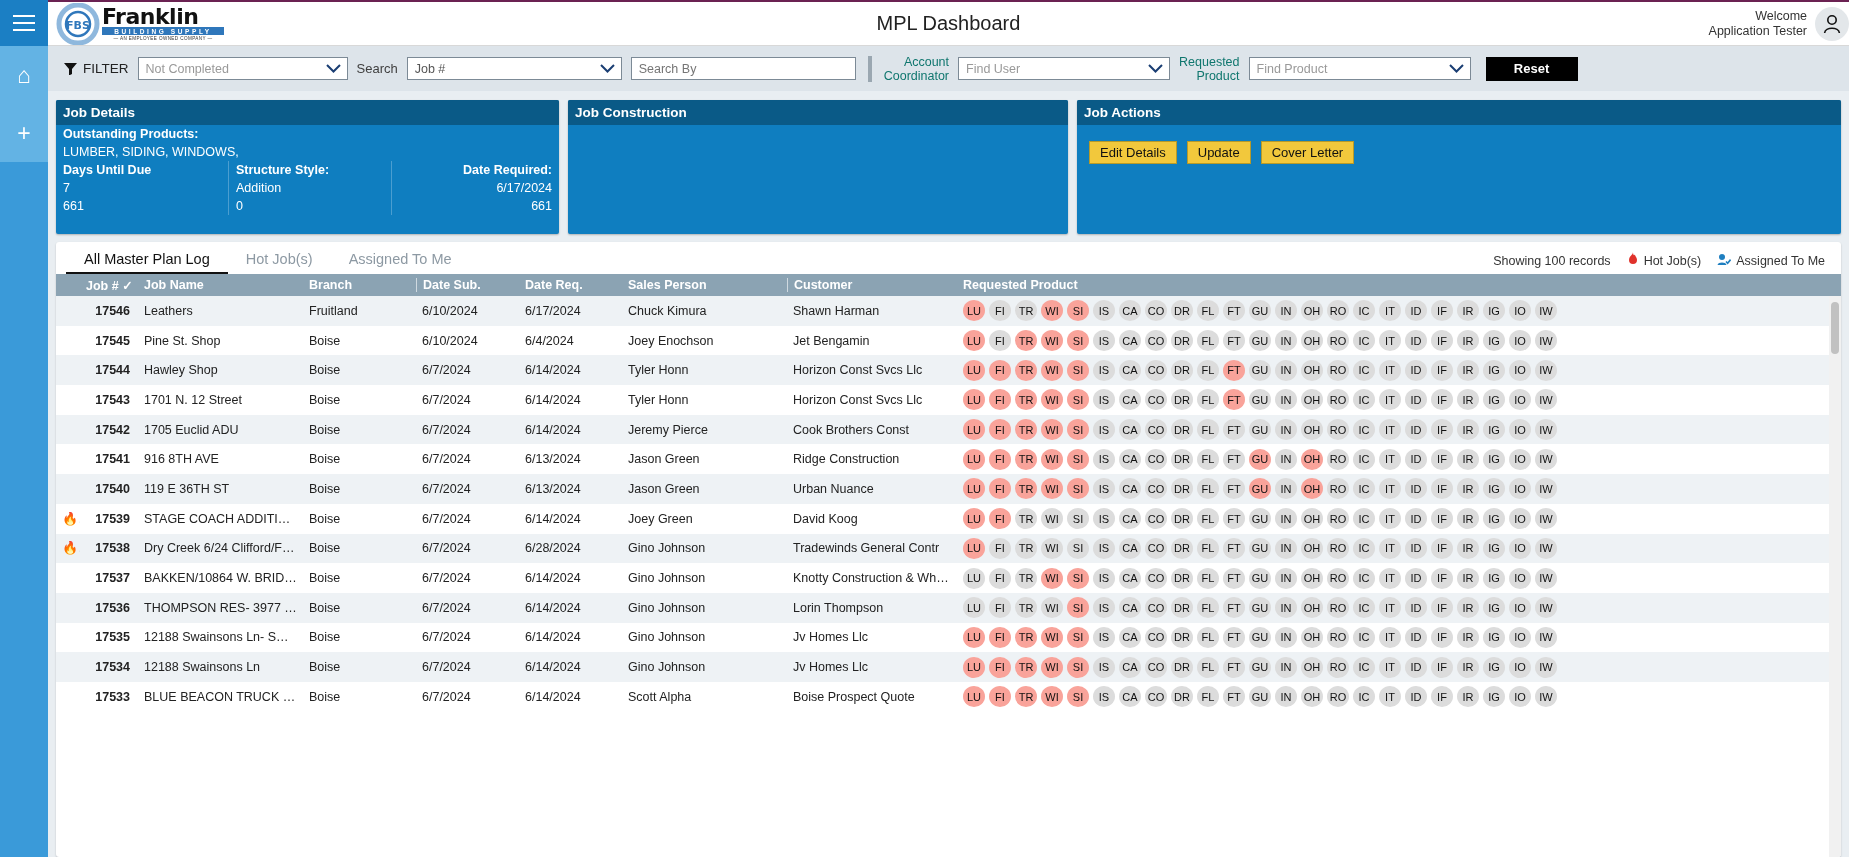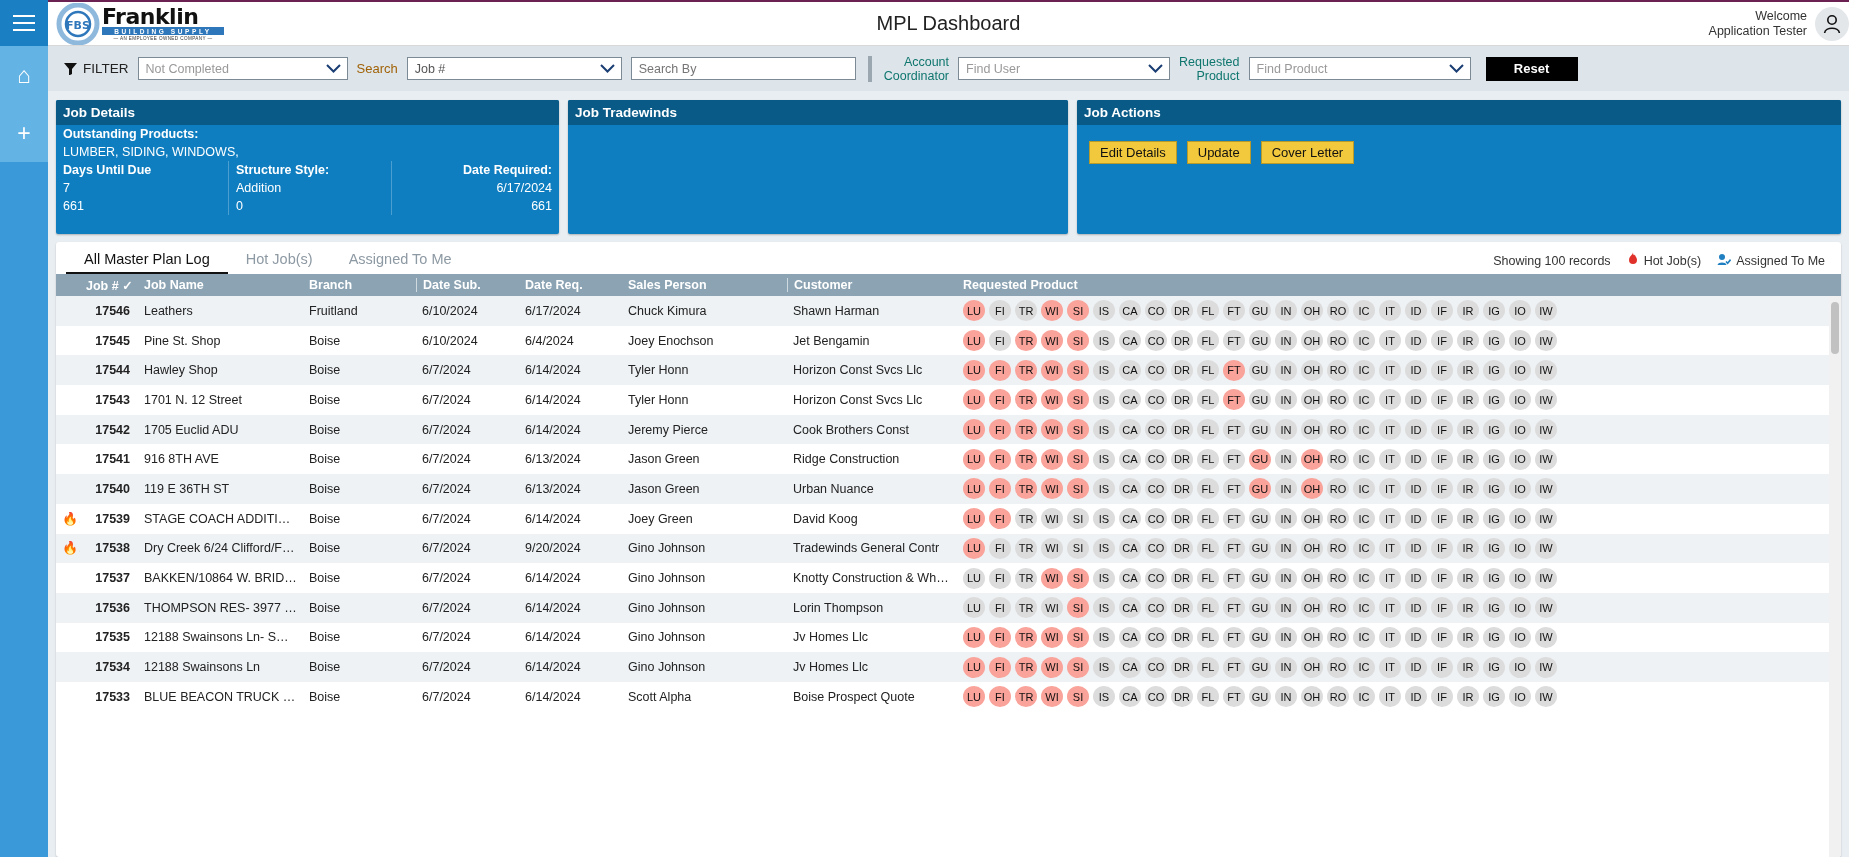--- a/index.html
+++ b/index.html
@@ -38,21 +38,21 @@
   .welcome-txt { text-align: right; font-size: 12.5px; color: #333; line-height: 15px; }
   .avatar { width: 34px; height: 34px; border-radius: 50%; background: #e3e7ea; display: flex; align-items: center; justify-content: center; cursor: pointer; }
 
   
   .filterbar { height: 45px; background: #dde4ea; display: flex; align-items: center; padding: 0 12px 0 16px; gap: 9px; flex: 0 0 45px; }
   .filter-lbl { display: flex; align-items: center; gap: 6px; font-size: 13.5px; color: #222; }
   .sel-box { position: relative; height: 23px; background: #fff; border: 1px solid #7c8a96; display: flex; align-items: center; padding: 0 24px 0 7px; font-size: 12.5px; color: #999; cursor: pointer; }
   .sel-box.w1 { width: 210px; } .sel-box.w2 { width: 215px; } .sel-box.w3 { width: 212px; } .sel-box.w4 { width: 222px; }
   .sel-box .cv { position: absolute; right: 6px; top: 50%; transform: translateY(-50%); }
   .txt-box { height: 23px; background: #fff; border: 1px solid #7c8a96; display: flex; align-items: center; padding: 0 7px; font-size: 12.5px; color: #737373; width: 225px; cursor: text; }
-  .lbl-sm { font-size: 13px; color: #a16207; }
+  .lbl-sm { font-size: 13px; color: #404040; }
   .lbl-2l { font-size: 12.5px; color: #0f766e; line-height: 14px; text-align: right; }
   .divider-v { width: 4px; height: 26px; background: #9aa7b1; margin: 0 3px; }
   .reset-btn { background: #000; color: #fff; font-size: 13px; font-weight: bold; height: 24px; width: 92px; display: flex; align-items: center; justify-content: center; border: none; cursor: pointer; margin-left: 6px; }
 
   
   .cards { display: flex; gap: 9px; padding: 9px 8px 0 8px; }
   .card { background: #0f7ec0; border-radius: 2px; box-shadow: 0 1px 2px rgba(0,0,0,.25); overflow: hidden; }
   .card-hd { background: #0a5a87; color: #fff; font-size: 13.5px; font-weight: bold; padding: 5px 7px; }
   .card-body { color: #fff; }
   .card1 { width: 503px; height: 134px; }
@@ -236,21 +236,21 @@
           </div>
           <div class="jd-row">
             <div class="jd-c c1">661</div>
             <div class="jd-c c2 jd-sep">0</div>
             <div class="jd-c c3 jd-sep">661</div>
           </div>
         </div>
       </div>
 
       <div class="card card2">
-        <div class="card-hd">Job Tradewinds</div>
+        <div class="card-hd">Job Construction</div>
       </div>
 
       <div class="card card3">
         <div class="card-hd">Job Actions</div>
         <div class="actions">
           <button class="ybtn">Edit Details</button>
           <button class="ybtn">Update</button>
           <button class="ybtn">Cover Letter</button>
         </div>
       </div>
@@ -598,21 +598,21 @@
                 <span class="bdg">IW</span>
               </div>
             </div>
           </div>
           <div class="trow alt">
             <div class="td c-flag"><span class="flame">🔥</span></div>
             <div class="td c-job job">17538</div>
             <div class="td c-name">Dry Creek 6/24 Clifford/Fran...</div>
             <div class="td c-br">Boise</div>
             <div class="td c-ds">6/7/2024</div>
-            <div class="td c-dr">9/20/2024</div>
+            <div class="td c-dr">6/28/2024</div>
             <div class="td c-sp">Gino Johnson</div>
             <div class="td c-cu">Tradewinds General Contr</div>
             <div class="td c-rp">
               <div class="badges">
                 <span class="bdg on">LU</span>
                 <span class="bdg">FI</span>
                 <span class="bdg">TR</span>
                 <span class="bdg">WI</span>
                 <span class="bdg">SI</span>
                 <span class="bdg">IS</span>

